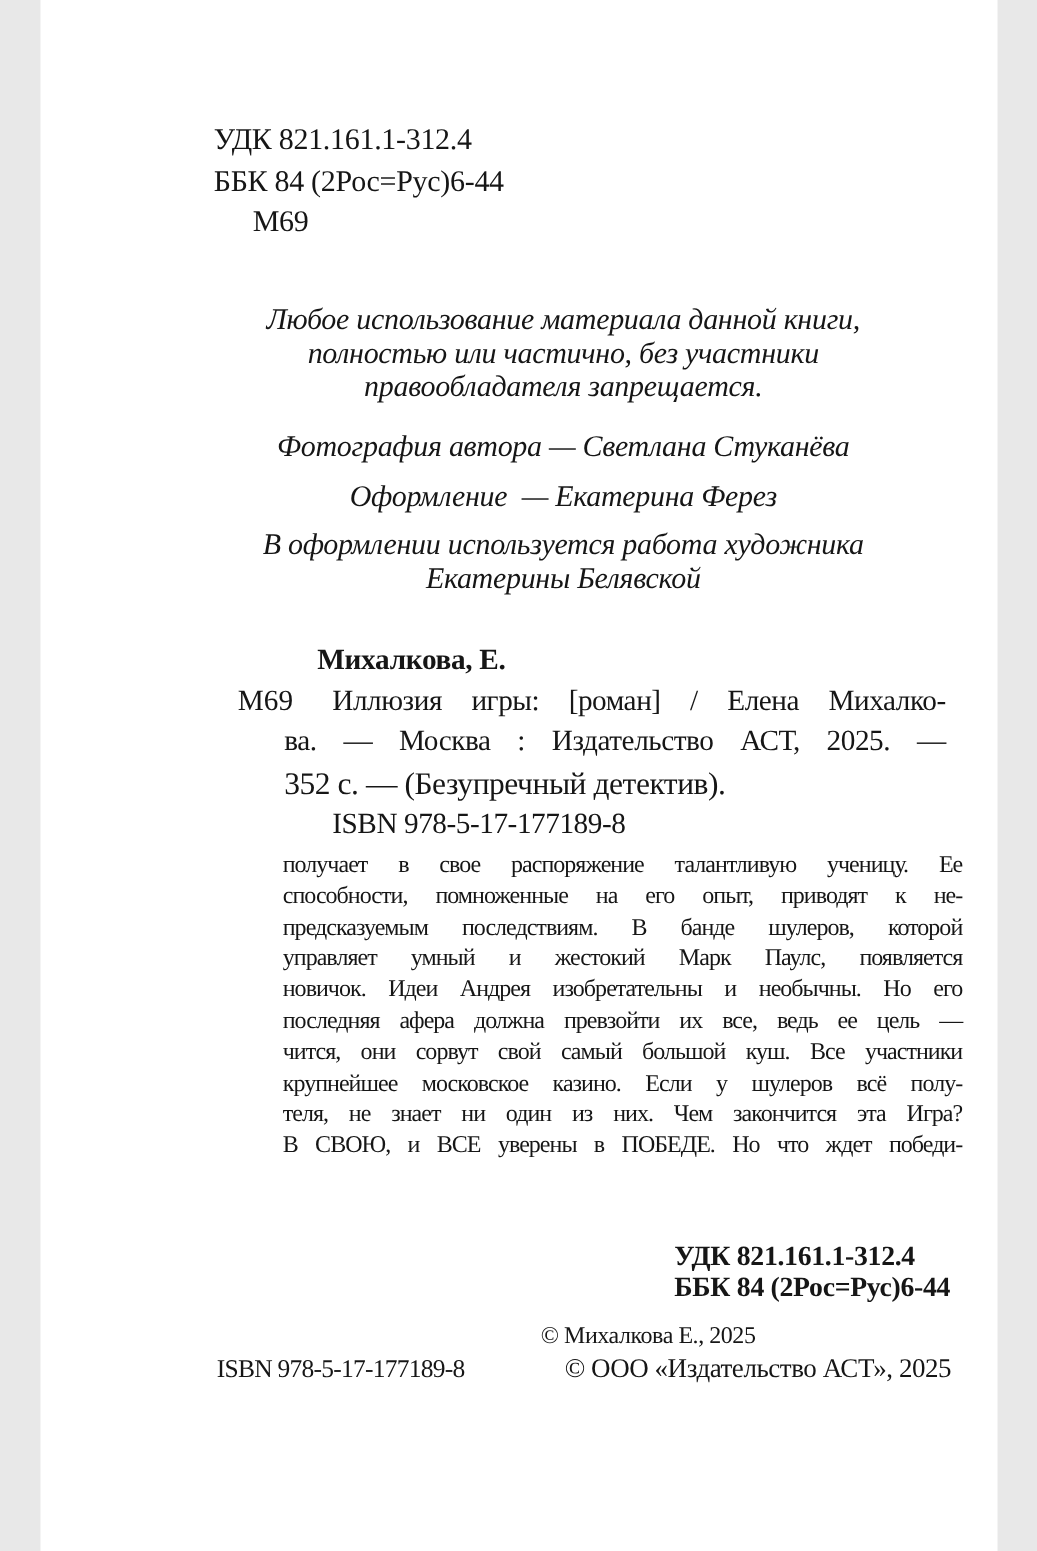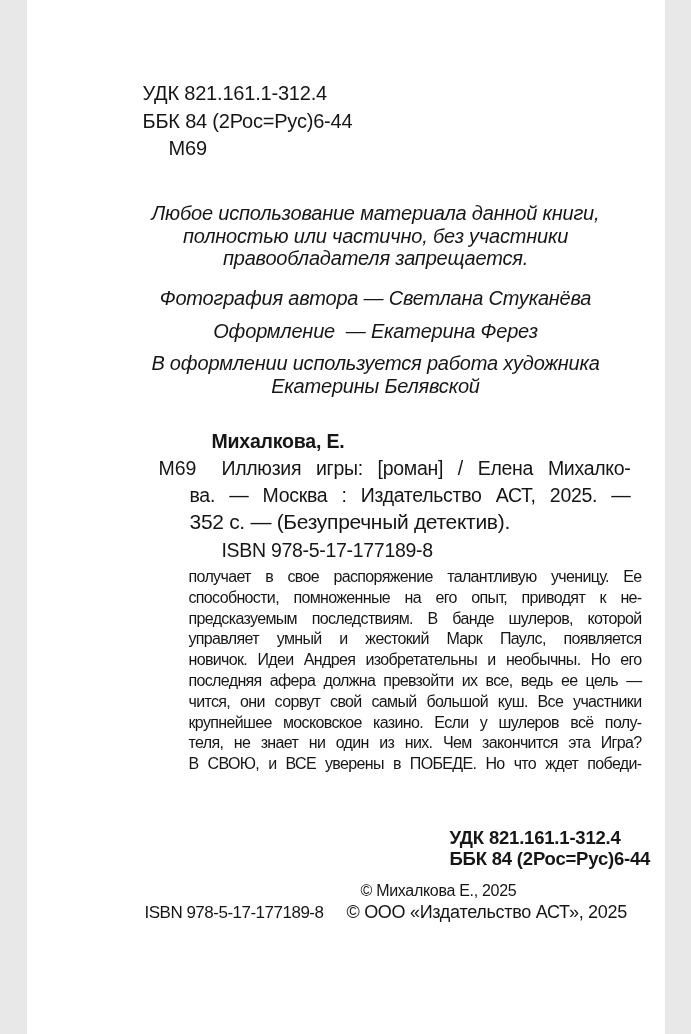--- a/index.html
+++ b/index.html
@@ -2,21 +2,21 @@
 <html><head>
 <meta charset="utf-8">
 <style>
   html,body{margin:0;padding:0;background:#e8e8e8;}
   .page{
     position:relative;
     width:638px;height:1034px;
     margin:0 auto;
     background:#ffffff;
     color:#161616;
-    font-family:Liberation Sans, sans-serif;
+    font-family:Liberation Serif, serif;
     overflow:hidden;
   }
   .abs{position:absolute;}
   .it{font-style:italic;}
   .b{font-weight:bold;}
 
   
   .udk-top{left:116px;top:80px;font-size:20px;line-height:27.5px;letter-spacing:-0.2px;}
   .udk-top .sign{padding-left:26px;}
 
@@ -41,21 +41,21 @@
   .annotation{left:162px;top:567px;width:453px;font-size:16px;line-height:20.8px;letter-spacing:-0.65px;}
   .annotation .line{text-align:justify;text-align-last:justify;}
   .annotation .line.first{text-indent:34px;}
 
   
   .udk-bottom{left:423px;top:828px;font-size:18.5px;line-height:20.5px;letter-spacing:-0.2px;}
 
   
   .c-author{left:334px;top:882px;font-size:16px;letter-spacing:-0.3px;}
   .isbn-bottom{left:118px;top:903px;font-size:17px;letter-spacing:-0.5px;}
-  .c-publisher{left:320px;top:902px;font-size:18px;letter-spacing:-0.3px;text-align:center;}
+  .c-publisher{left:350px;top:902px;font-size:18px;letter-spacing:-0.3px;text-align:center;}
 </style>
 </head>
 <body>
 
 <div class="page">
 
   <div class="abs udk-top">
     <div>УДК 821.161.1-312.4</div>
     <div>ББК 84 (2Рос=Рус)6-44</div>
     <div class="sign">М69</div>

